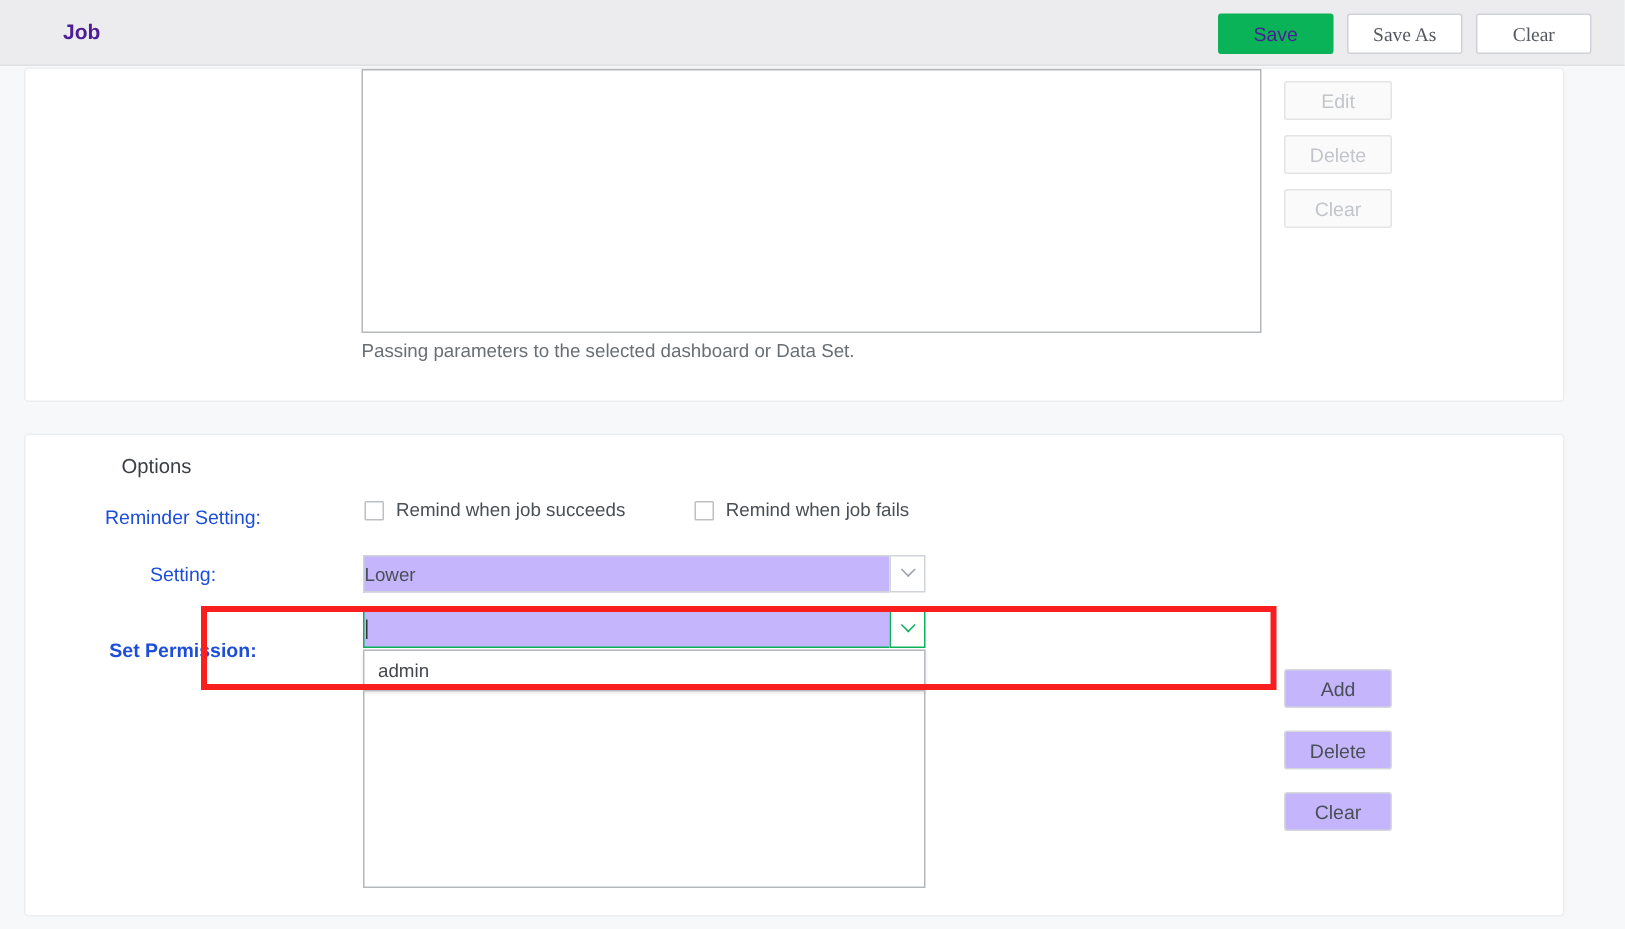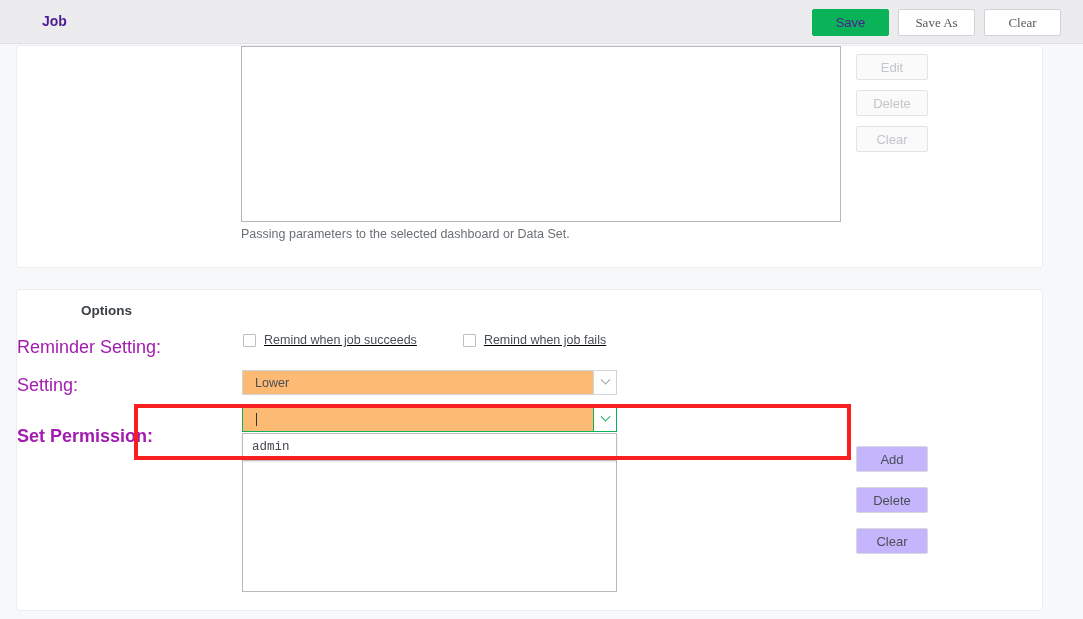--- a/index.html
+++ b/index.html
@@ -82,36 +82,36 @@
     font-size: 13px;
     display: flex; align-items: center; justify-content: center;
     font-family: "Liberation Sans", sans-serif;
   }
   .btn-side.disabled { color: #c2c6ca; cursor: default; }
   .btn-side.enabled { color: #4a4f55; background: #c4b5fd; border-color: #d6d9dc; cursor: pointer; }
 
   
   .section-title {
     position: absolute; left: 64px; top: 13px;
-    font-size: 13.5px; font-weight: bold; color: #3a3f44;
+    font-size: 13.5px; font-weight: normal; color: #3a3f44;
   }
   .field-label {
     position: absolute;
-    font-size: 18px; color: #a21caf;
-    text-align: left;
+    font-size: 13px; color: #1d4ed8;
+    text-align: center;
     white-space: nowrap;
   }
   #lbl-reminder { left: 0px; top: 47px; width: 210px; }
   #lbl-priority { left: 0px; top: 85px; width: 210px; }
   #lbl-permission { left: 0px; top: 136px; width: 210px; font-weight: bold; }
   #lbl-afterjobs { left: 0px; top: 156px; width: 210px; }
 
   .checkbox-row {
     position: absolute; left: 226px; top: 43px;
-    display: flex; align-items: flex-start; text-decoration: underline;
+    display: flex; align-items: flex-start;
   }
   .cb-item { display: flex; align-items: center; cursor: pointer; }
   .cb-box {
     width: 13px; height: 13px;
     border: 1px solid #bcc0c4;
     background: #ffffff;
     border-radius: 1px;
     display: inline-block;
   }
   .cb-label { font-size: 12.5px; color: #4a4f55; margin-left: 8px; white-space: nowrap; }
@@ -123,22 +123,22 @@
     display: flex;
     background: #ffffff;
   }
   .select-field {
     flex: 1;
     border: 1px solid #d0d3d7;
     border-right: none;
     font-size: 12.5px;
     color: #4a4f55;
     display: flex; align-items: center;
-    padding-left: 12px;
-    background: #fdba74;
+    padding-left: 0;
+    background: #c4b5fd;
   }
   .select-arrow {
     width: 24px;
     border: 1px solid #d0d3d7;
     background: #ffffff;
     display: flex; align-items: center; justify-content: center;
     cursor: pointer;
   }
   .chev {
     width: 7px; height: 7px;
@@ -176,21 +176,20 @@
     box-shadow: 0 1px 2px rgba(0,0,0,0.10);
     z-index: 6;
   }
   .dropdown-item {
     height: 26px;
     display: flex; align-items: center;
     padding-left: 9px;
     font-size: 12.5px;
     color: #44484d;
     cursor: pointer;
-    font-family: Liberation Mono, monospace;
   }
 
   
   .listbox {
     position: absolute;
     left: 225px; top: 143px;
     width: 375px; height: 159px;
     border: 1px solid #b5b8bb;
     background: #ffffff;
     z-index: 1;

